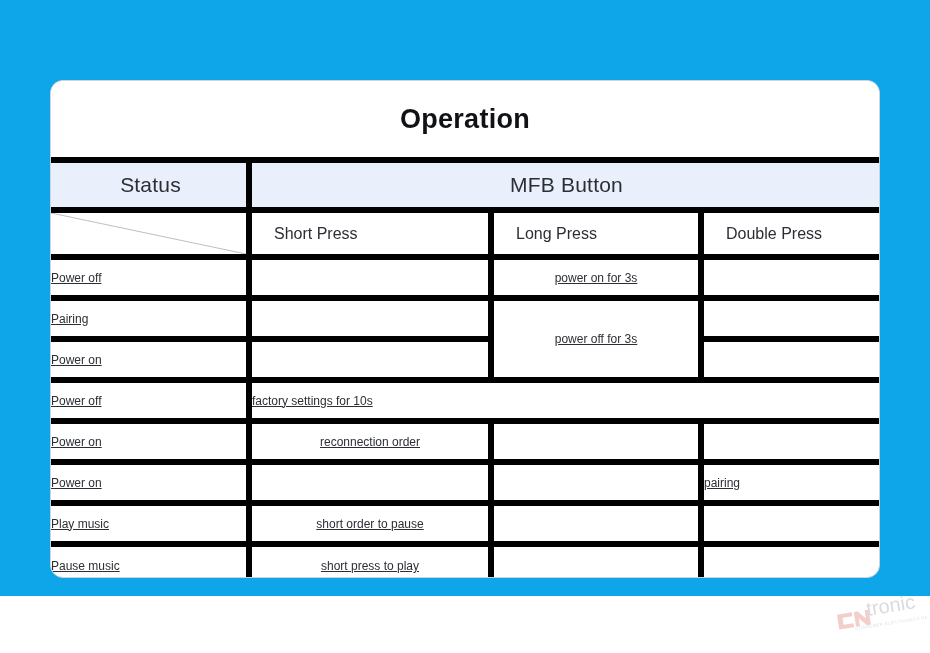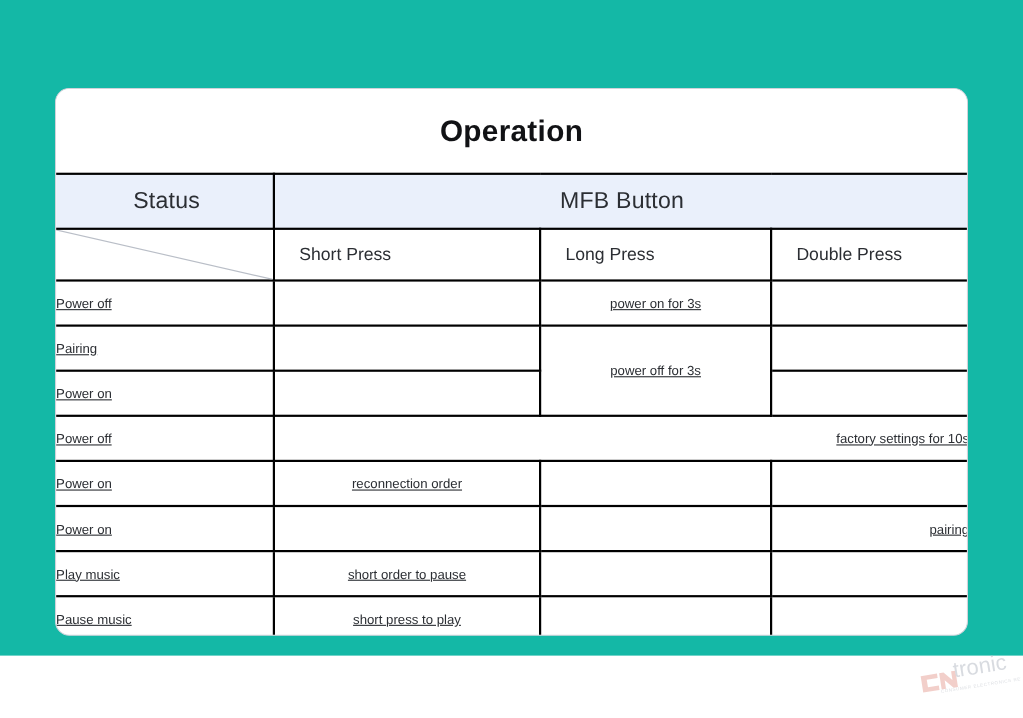--- a/index.html
+++ b/index.html
@@ -7,21 +7,21 @@
   html, body {
     margin: 0; padding: 0;
     width: 930px; height: 653px;
     background: #ffffff;
     font-family: "Liberation Sans", sans-serif;
     overflow: hidden;
   }
   #page {
     position: relative;
     width: 930px; height: 596px;
-    background: #14b8a6;
+    background: #0ea5e9;
     padding-left: 48px;
   }
 
   
   .card {
     position: absolute;
     left: 50px; top: 80px;
     width: 830px; height: 498px;
     background: #ffffff;
     border: 1px solid #cfd3da;
@@ -45,21 +45,21 @@
   }
 
   
   table.op-table {
     width: 830px;
     border-collapse: collapse;
     table-layout: fixed;
     margin: 0;
   }
   table.op-table td, table.op-table th {
-    border: 2px solid #000000;
+    border: 6px solid #000000;
     padding: 0;
     font-weight: 400;
     color: #2b2e33;
     vertical-align: middle;
   }
   
   table.op-table tr > *:first-child { border-left: none; }
   table.op-table tr > *:last-child  { border-right: none; }
   table.op-table tr:last-child > *  { border-bottom: none; }
 
@@ -107,21 +107,21 @@
   .body-row td { height: 41px; font-size: 12px; text-decoration: underline; }
   td.cell-status {
     text-align: left;
     padding-left: 34px;
     color: #2b2e33;
   }
   td.cell-left {
     text-align: center;
     padding-left: 22px;
   }
-  td.cell-center { text-align: right; }
+  td.cell-center { text-align: left; }
   td.cell-empty  { }
 
   
   .watermark {
     position: absolute;
     left: 832px; top: 592px;
     width: 96px; height: 52px;
     pointer-events: none;
     opacity: 0.55;
   }

